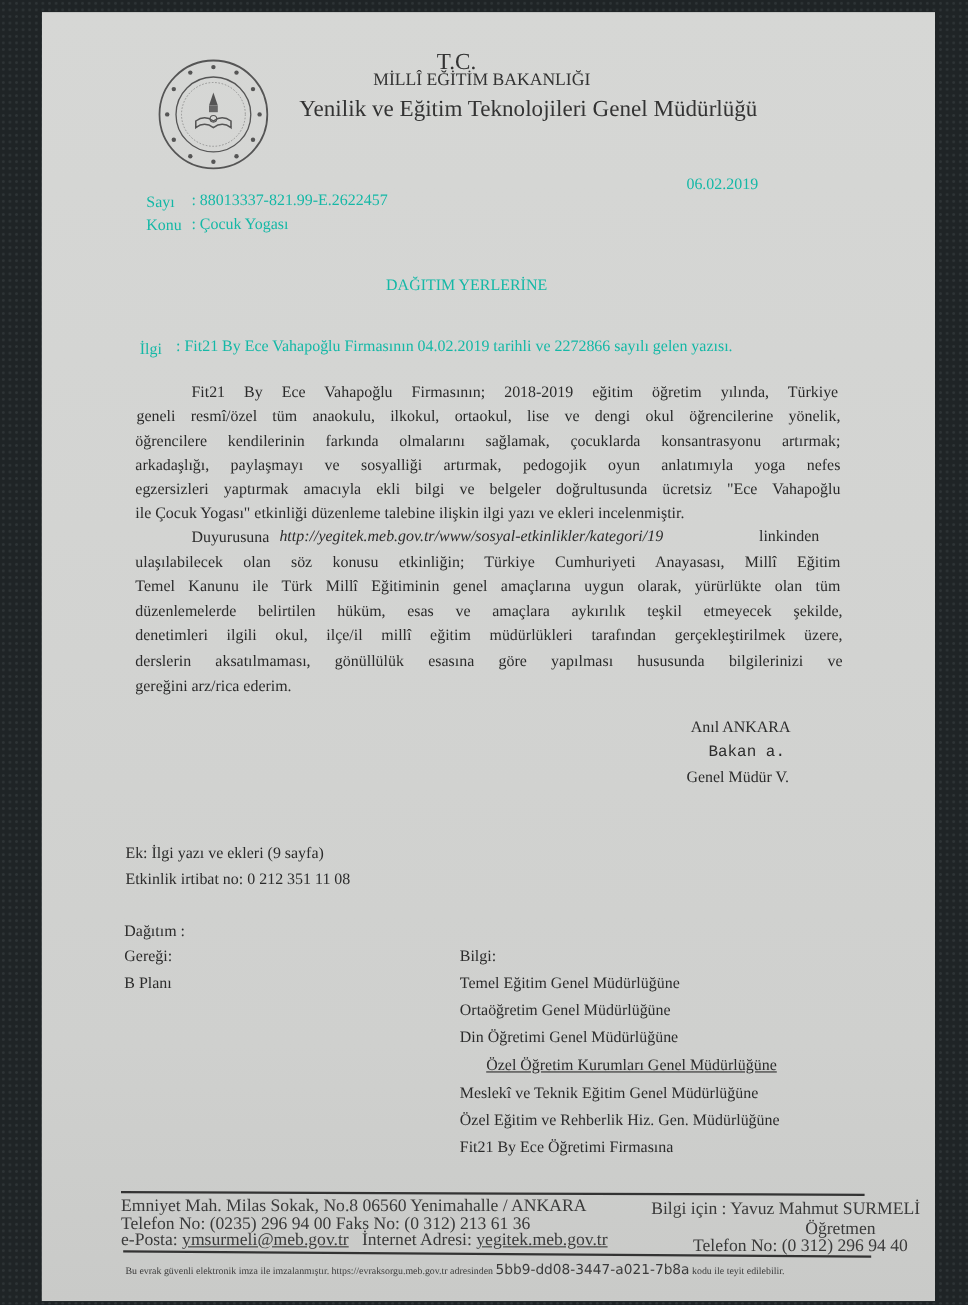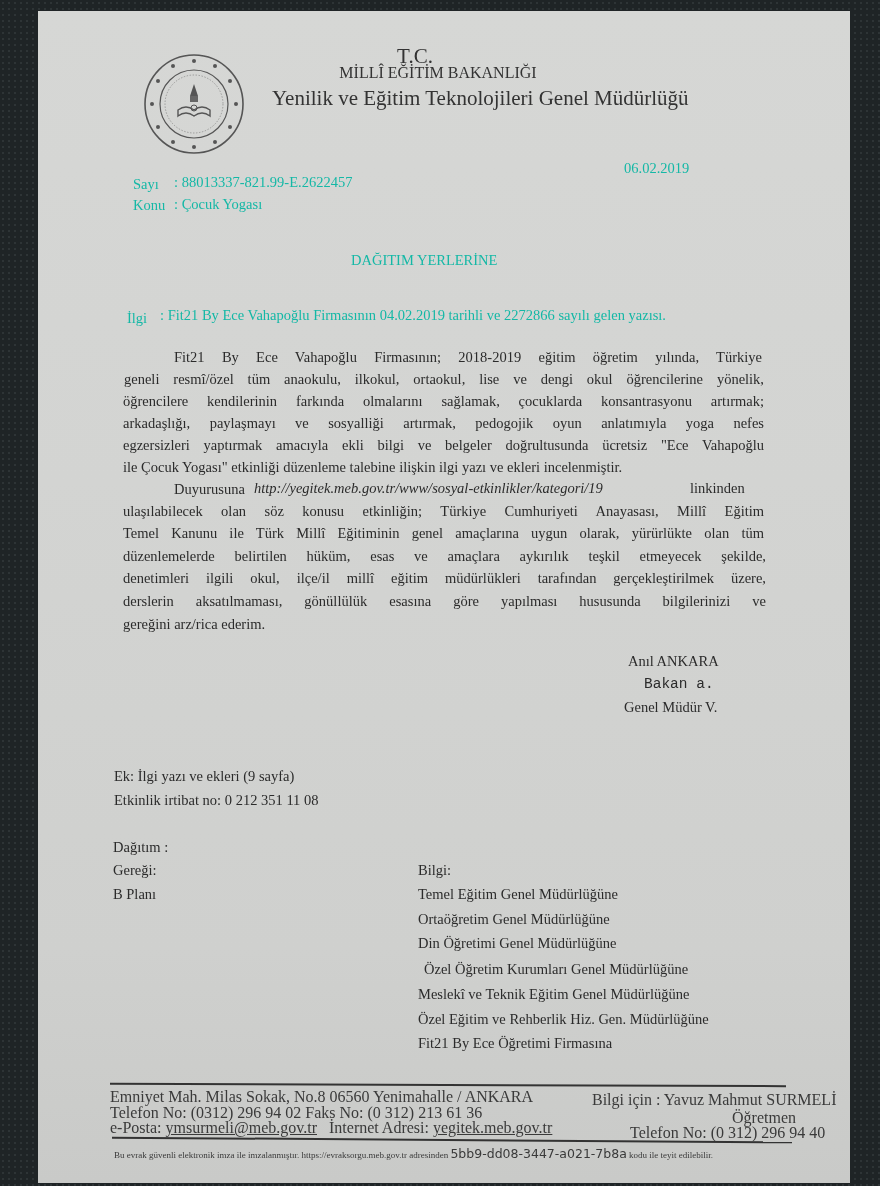--- a/index.html
+++ b/index.html
@@ -105,28 +105,28 @@
 <div class="abs body-text" style="left:114px; top:789px;">Etkinlik irtibat no: 0 212 351 11 08</div>
 
 <div class="abs body-text" style="left:113px; top:836px;">Dağıtım :</div>
 <div class="abs body-text" style="left:113px; top:859px;">Gereği:</div>
 <div class="abs body-text" style="left:113px; top:883px;">B Planı</div>
 
 <div class="abs body-text" style="left:418px; top:859px;">Bilgi:</div>
 <div class="abs body-text" style="left:418px; top:883px;">Temel Eğitim Genel Müdürlüğüne</div>
 <div class="abs body-text" style="left:418px; top:908px;">Ortaöğretim Genel Müdürlüğüne</div>
 <div class="abs body-text" style="left:418px; top:932px;">Din Öğretimi Genel Müdürlüğüne</div>
-<div class="abs body-text" style="left:424px; top:958px;">Özel Öğretim Kurumları Genel Müdürlüğüne</div>
+<div class="abs body-text" style="left:442px; top:958px;text-decoration:underline;">Özel Öğretim Kurumları Genel Müdürlüğüne</div>
 <div class="abs body-text" style="left:418px; top:983px;">Meslekî ve Teknik Eğitim Genel Müdürlüğüne</div>
 <div class="abs body-text" style="left:418px; top:1008px;">Özel Eğitim ve Rehberlik Hiz. Gen. Müdürlüğüne</div>
 <div class="abs body-text" style="left:418px; top:1032px;">Fit21 By Ece Öğretimi Firmasına</div>
 
 <div class="rule" style="left:110px; top:1084px; width:676px; transform:rotate(0.2deg);"></div>
 <div class="abs footer" style="left:110px; top:1088px;">Emniyet Mah. Milas Sokak, No.8 06560  Yenimahalle / ANKARA</div>
-<div class="abs footer" style="left:110px; top:1104px;">Telefon No: (0312) 296 94 02  Faks No: (0 312) 213 61 36</div>
+<div class="abs footer" style="left:110px; top:1104px;">Telefon No: (0235) 296 94 00  Faks No: (0 312) 213 61 36</div>
 <div class="abs footer" style="left:110px; top:1119px;">
   <span>e-Posta:</span>
   <span class="underline">ymsurmeli@meb.gov.tr</span>
   &nbsp;
   <span>İnternet Adresi:</span>
   <span class="underline">yegitek.meb.gov.tr</span>
 </div>
 <div class="abs footer" style="left:592px; top:1091px;">Bilgi için : Yavuz Mahmut SURMELİ</div>
 <div class="abs footer" style="left:732px; top:1109px;">Öğretmen</div>
 <div class="abs footer" style="left:630px; top:1124px;">Telefon No: (0 312) 296 94 40</div>

